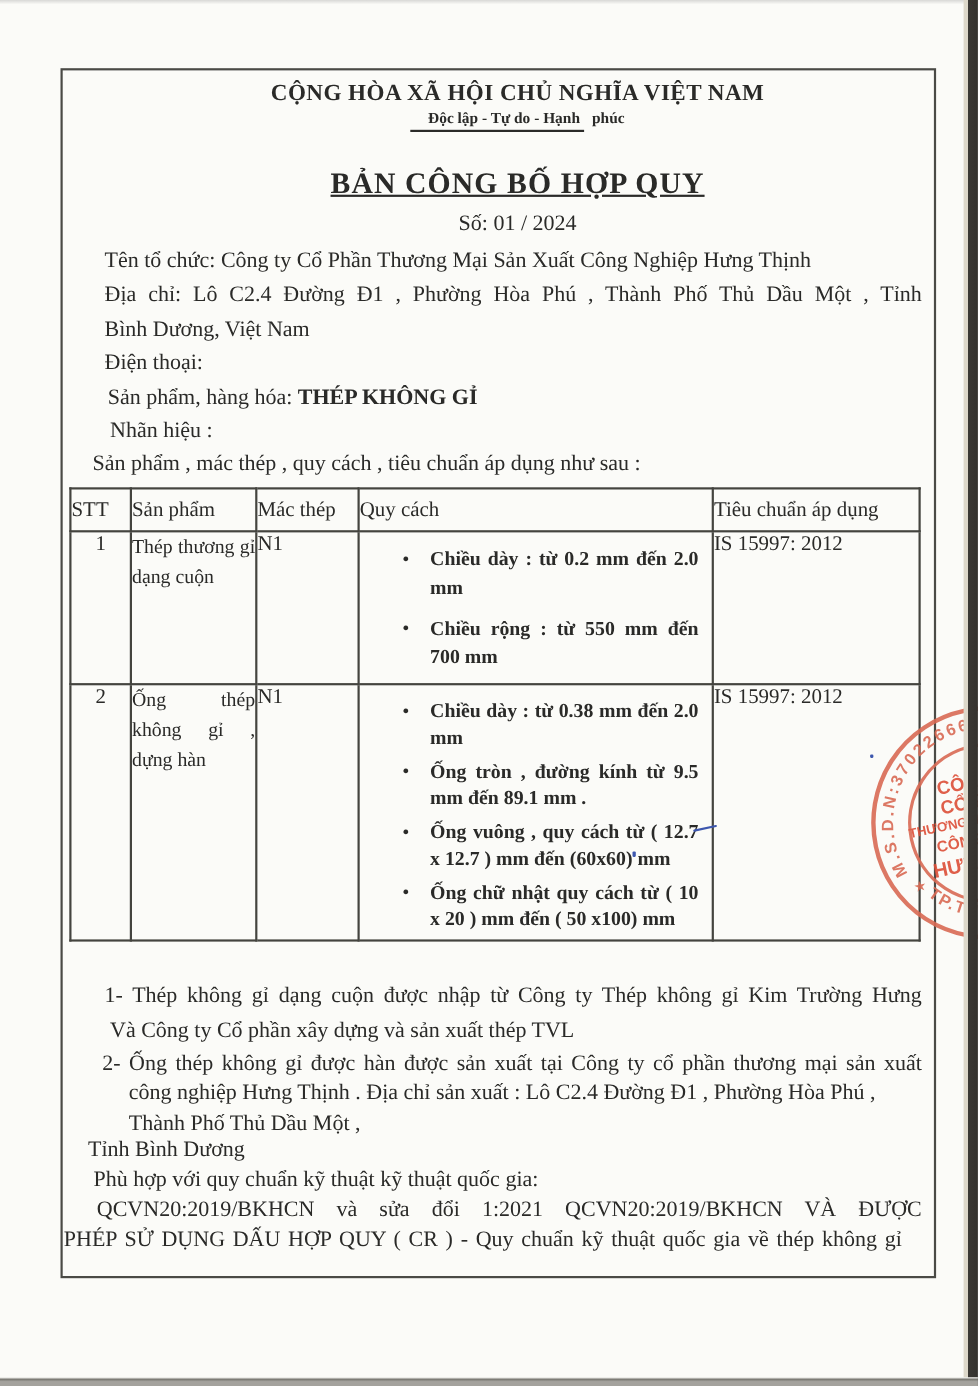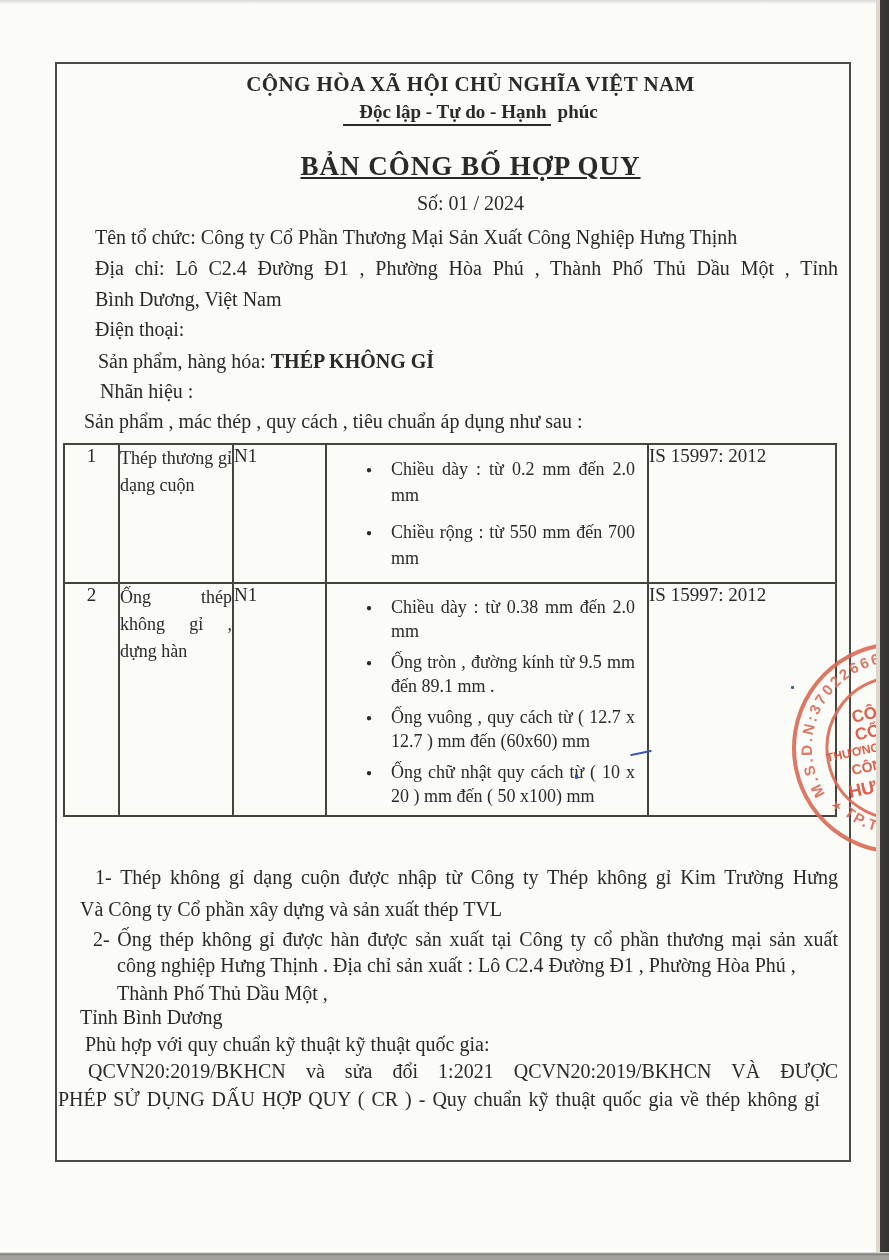--- a/index.html
+++ b/index.html
@@ -18,21 +18,21 @@
   .edge-top{position:absolute;left:0;top:0;width:889px;height:4px;
     background:linear-gradient(to bottom,#d8d8d6,#fbfbf8);z-index:40;}
   .edge-right{position:absolute;right:0;top:0;width:13px;height:1260px;
     background:linear-gradient(to right,#ddd8ca 0px,#ddd8ca 4px,#3b3935 4px,#34322e 100%);z-index:40;}
   .edge-bottom{position:absolute;left:0;top:1252px;width:889px;height:8px;
     background:linear-gradient(to bottom,#fbfbf8 0px,#7b7a74 2px,#a4a29d 4px,#a4a29d 100%);z-index:40;}
 
   
   .hline{position:absolute;left:55px;width:831px;text-align:center;white-space:nowrap;}
   .nat{top:72px;font-size:21px;font-weight:bold;letter-spacing:.4px;}
-  .motto{top:101px;font-size:19px;font-weight:bold;}
+  .motto{top:101px;font-size:14px;font-weight:bold;}
   .motto .ul{border-bottom:2px solid #2b2b29;padding:0 4px 2px 16px;}
   .motto .tail{margin-left:7px;}
   .doc-title{top:151px;font-size:27px;font-weight:bold;letter-spacing:1px;text-decoration:underline;}
   .doc-no{top:192px;font-size:20px;}
 
   
   .line{position:absolute;left:95px;font-size:20px;line-height:25px;white-space:nowrap;text-align:right;}
   .jline{white-space:normal;text-align:justify;text-align-last:justify;}
   .b{font-weight:bold;}
 
@@ -48,28 +48,28 @@
   table.spec th{font-weight:normal;font-size:19px;vertical-align:middle;text-align:left;}
   th.c-stt{text-align:center;}
   th.pad12{padding-left:12px;}th.pad15{padding-left:15px;}th.pad11{padding-left:11px;}
   tr.hdr{height:39px;}
   tr.r1{height:101px;}
   tr.r2{height:229px;}
   td.stt{text-align:center;padding-top:10px;font-size:19px;}
   td.prod{padding:10px 11px 0 12px;text-align:justify;line-height:27px;}
   td.grade{text-align:left;padding-top:10px;font-size:19px;}
   td.std{padding:10px 6px 0 10px;font-size:19px;}
-  ul.specs{margin:0;padding:11px 12px 0 64px;list-style:none;}
+  ul.specs{margin:0;padding:11px 12px 0 64px;list-style:none;font-weight:bold;}
   ul.specs li{position:relative;text-align:justify;}
   ul.specs li::before{content:"●";position:absolute;left:-25px;top:1px;font-size:10px;}
   tr.r1 ul.specs li{line-height:26px;margin-bottom:11px;}
   tr.r2 ul.specs li{line-height:24px;margin-bottom:7px;}
 
   
-  .note{position:absolute;font-size:20px;line-height:26px;white-space:nowrap;}
+  .note{position:absolute;font-size:20px;line-height:26px;white-space:nowrap;margin-top:28px;}
   .note.jn{white-space:normal;text-align:justify;text-align-last:justify;}
 
   
   .stamp{position:absolute;left:758px;top:608px;width:280px;height:280px;z-index:20;opacity:.9;}
   .bluemark{position:absolute;background:#3d57ae;z-index:15;border-radius:1px;}
 </style>
 </head>
 <body>
 
 <div class="frame"></div>
@@ -93,20 +93,27 @@
 
 <table class="spec">
   <colgroup>
     <col style="width:55px">
       <col style="width:114px">
       <col style="width:93px">
       <col style="width:322px">
       <col style="width:188px">
   </colgroup>
   <tbody>
+      <tr class="hdr">
+    <th class="c-stt">STT</th>
+    <th class="pad12">Sản phẩm</th>
+    <th class="pad12">Mác thép</th>
+    <th class="pad15">Quy cách</th>
+    <th class="pad11">Tiêu chuẩn áp dụng</th>
+  </tr>
   <tr class="r1">
     <td class="stt">1</td>
     <td class="prod">Thép thương gỉ dạng cuộn</td>
     <td class="grade">N1</td>
     <td>
       <ul class="specs">
         <li>Chiều dày : từ 0.2 mm đến 2.0 mm</li>
         <li>Chiều rộng : từ 550 mm đến 700 mm</li>
       </ul>
     </td>
@@ -123,21 +130,21 @@
         <li>Ống vuông , quy cách từ ( 12.7 x 12.7 ) mm đến (60x60) mm</li>
         <li>Ống chữ nhật quy cách từ ( 10 x 20 ) mm đến ( 50 x100) mm</li>
       </ul>
     </td>
     <td class="std">IS 15997: 2012</td>
   </tr>
 </tbody>
   </table>
 
 <div class="note jn" style="top:864px;left:95px;width:743px">1-  Thép không gỉ dạng cuộn được nhập từ Công ty Thép không gỉ Kim Trường Hưng</div>
-<div class="note" style="top:896px;left:80px">Và Công ty Cổ phần xây dựng và sản xuất thép TVL</div>
+<div class="note" style="top:896px;left:100px">Và Công ty Cổ phần xây dựng và sản xuất thép TVL</div>
 <div class="note jn" style="top:926px;left:93px;width:745px">2-  Ống thép không gỉ được hàn được sản xuất tại Công ty cổ phần thương mại sản xuất</div>
 <div class="note" style="top:952px;left:117px">công nghiệp Hưng Thịnh . Địa chỉ sản xuất : Lô C2.4 Đường Đ1 , Phường Hòa Phú ,</div>
 <div class="note" style="top:980px;left:117px">Thành Phố Thủ Dầu Một ,</div>
 <div class="note" style="top:1004px;left:80px">Tỉnh Bình Dương</div>
 <div class="note" style="top:1031px;left:85px">Phù hợp với quy chuẩn kỹ thuật kỹ thuật quốc gia:</div>
 <div class="note jn" style="top:1058px;left:88px;width:750px">QCVN20:2019/BKHCN và sửa đổi 1:2021 QCVN20:2019/BKHCN VÀ ĐƯỢC</div>
 <div class="note" style="top:1086px;left:58px;word-spacing:2px">PHÉP SỬ DỤNG DẤU HỢP QUY ( CR ) -  Quy chuẩn kỹ thuật quốc gia về thép không gỉ</div>
 
 <svg class="stamp" viewBox="0 0 280 280">
   <g transform="rotate(-12 140 140)">

